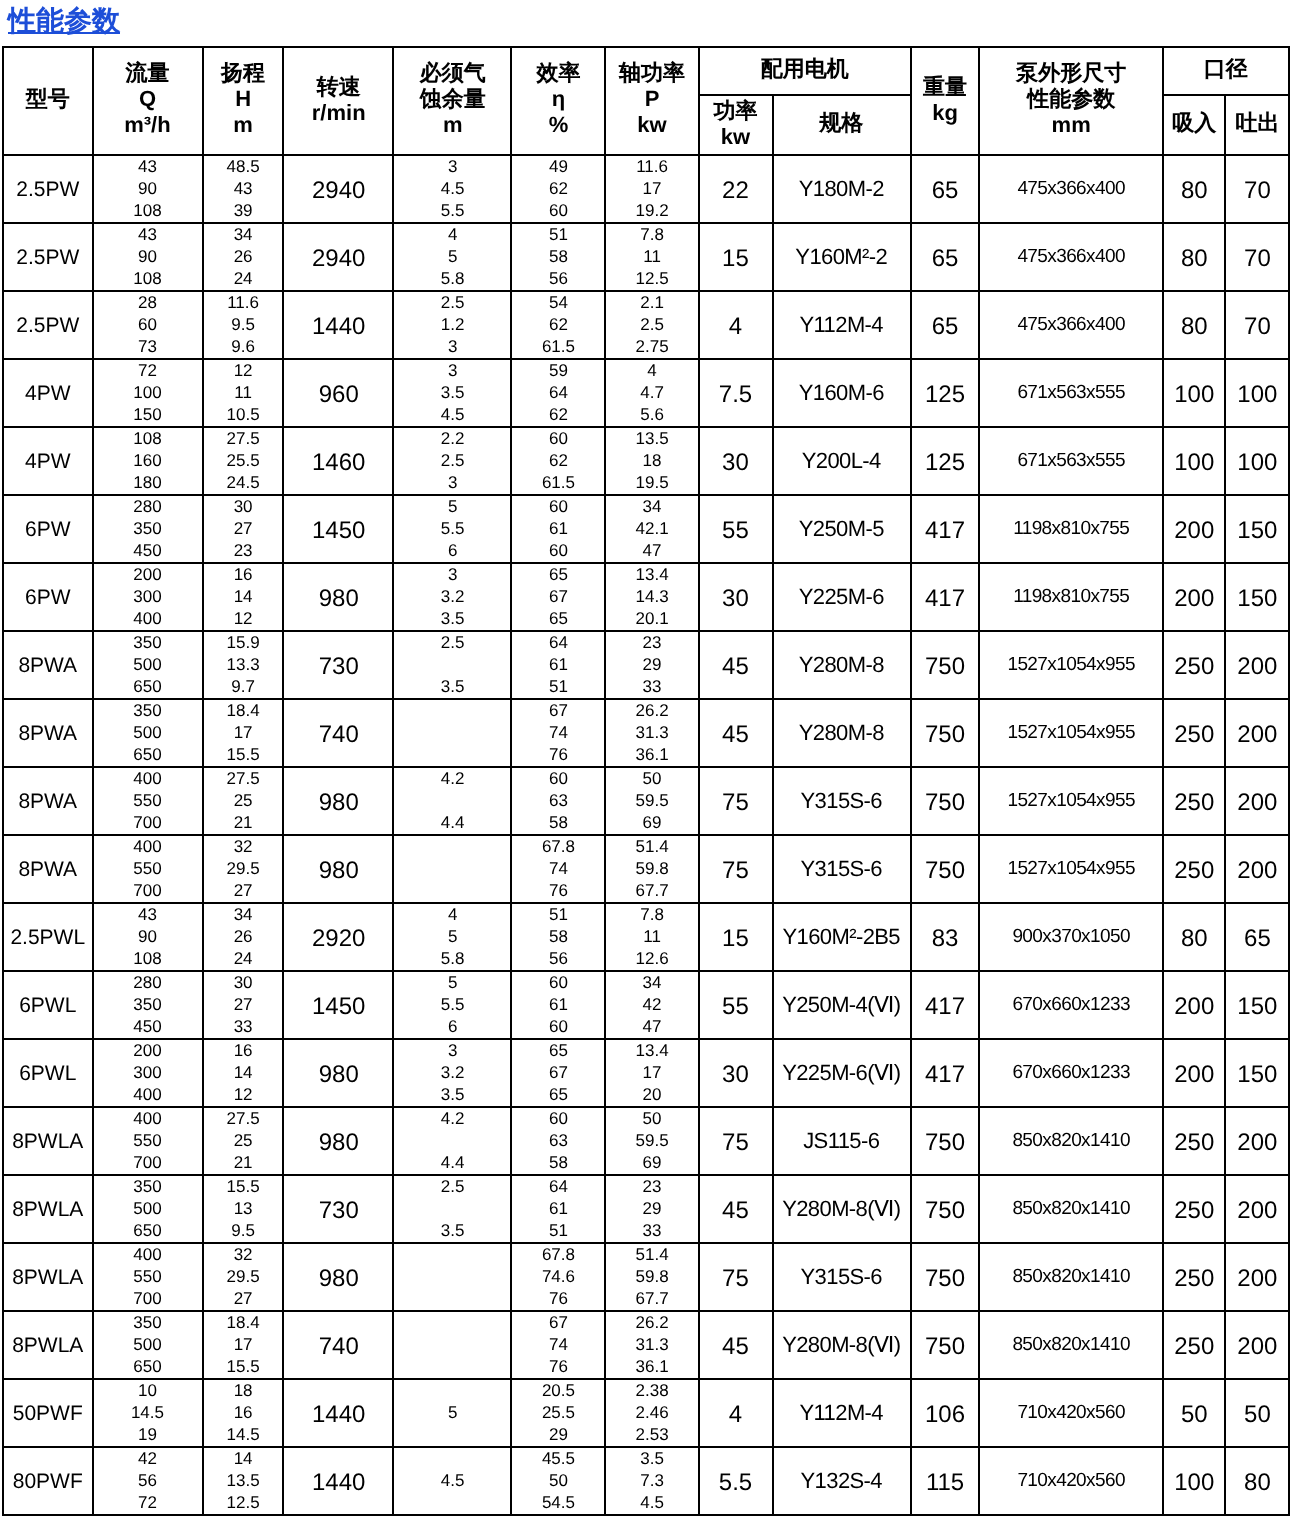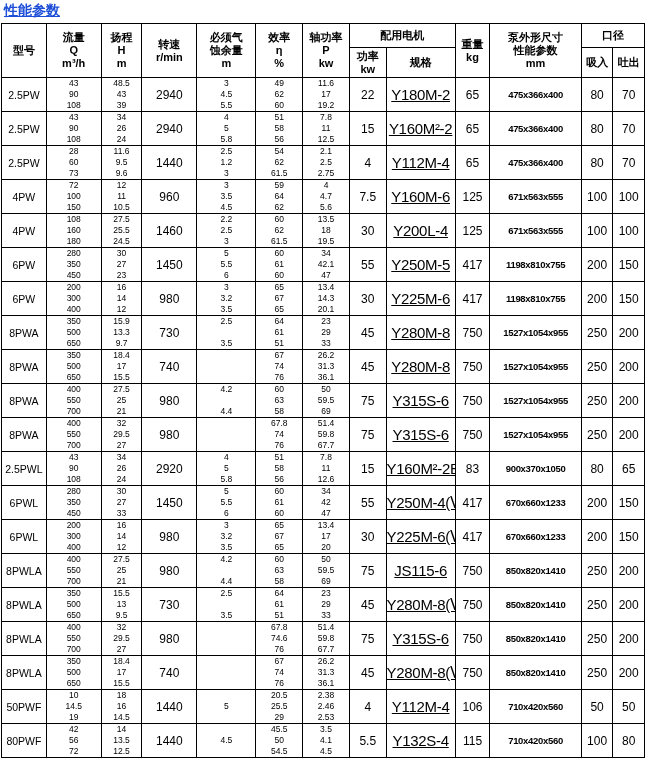--- a/index.html
+++ b/index.html
@@ -15,22 +15,22 @@
     border:1px solid #000; text-align:center; vertical-align:middle;
     padding:0; overflow:hidden; white-space:nowrap;
   }
   thead th { font-size:11px; font-weight:bold; line-height:1.2; }
   thead tr.grp { height:24px; }
   thead tr.sub { height:30px; }
   thead .hline { line-height:13px; height:13px; }
   tbody tr { height:34px; }
   td.single { font-size:12px; }
   td.model-c { font-size:10.5px; }
-  td.spec-c { font-size:15px; letter-spacing:-0.3px;text-decoration:underline; }
-  td.dims-c { font-size:9.5px; letter-spacing:-0.3px;font-weight:bold; }
+  td.spec-c { font-size:11px; letter-spacing:-0.3px; }
+  td.dims-c { font-size:9.5px; letter-spacing:-0.3px; }
   td.tri { font-size:8.5px; }
   td.tri .ln { height:11px; line-height:11px; }
 </style>
 </head>
 <body>
 
 <div class="title" style="color: #1d4ed8; font-family: Liberation Mono, monospace;">性能参数</div>
 
 <table class="spec">
   <colgroup>
@@ -786,21 +786,21 @@
           <div class="ln">4.5</div>
           <div class="ln"></div>
         </td>
         <td class="tri">
           <div class="ln">45.5</div>
           <div class="ln">50</div>
           <div class="ln">54.5</div>
         </td>
         <td class="tri">
           <div class="ln">3.5</div>
-          <div class="ln">4.1</div>
+          <div class="ln">7.3</div>
           <div class="ln">4.5</div>
         </td>
         <td class="single">5.5</td>
         <td class="single spec-c">Y132S-4</td>
         <td class="single">115</td>
         <td class="single dims-c">710x420x560</td>
         <td class="single">100</td>
         <td class="single">80</td>
       </tr>
     </tbody>

